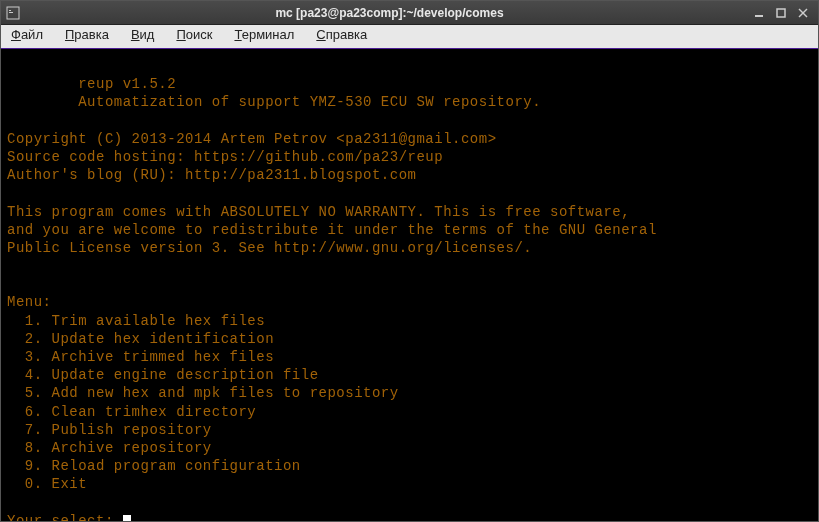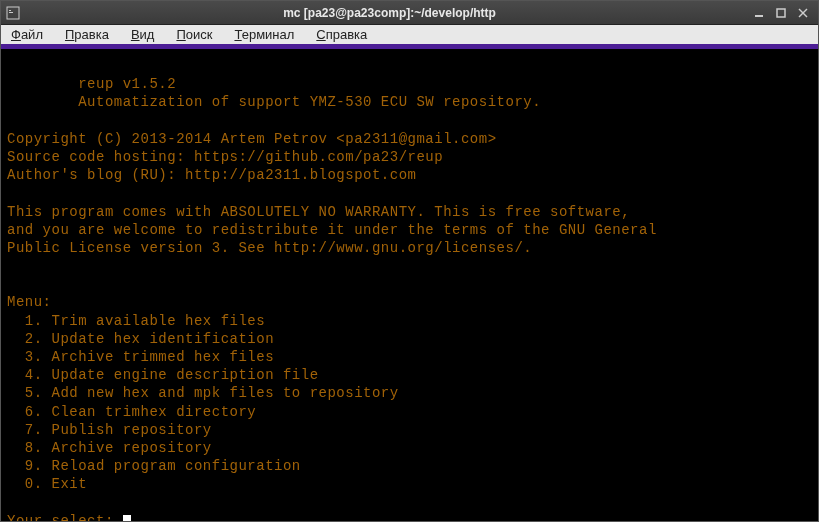--- a/index.html
+++ b/index.html
@@ -57,21 +57,21 @@
   font-size: 11px;
   font-weight: bold;
 }
 .menubar {
   height: 24px;
   background: #e8e8e8;
   display: flex;
   align-items: flex-start;
   padding: 0 8px;
   gap: 18px;
-  border-bottom: 5px solid #4c1d95;
+  border-bottom: 1px solid #4c1d95;
   font-size: 13px;
   color: #222;
 }
 .menu-item {
   cursor: pointer;
   padding: 2px 2px;
 }
 .menu-underline {
   text-decoration: underline;
 }
@@ -104,21 +104,21 @@
 <div class="window">
 
   <div class="titlebar">
     <div class="titlebar-icon">
       <svg width="14" height="14" viewBox="0 0 14 14">
         <rect x="1" y="1" width="12" height="12" fill="none" stroke="#ccc" stroke-width="1"></rect>
         <rect x="3" y="4" width="2" height="1" fill="#ccc"></rect>
         <rect x="3" y="6" width="4" height="1" fill="#ccc"></rect>
       </svg>
     </div>
-    <div class="titlebar-title">mc [pa23@pa23comp]:~/develop/http</div>
+    <div class="titlebar-title">mc [pa23@pa23comp]:~/develop/comes</div>
     <div class="titlebar-controls">
       <div class="titlebar-btn">
         <svg width="10" height="10" viewBox="0 0 10 10">
             <rect x="1" y="7" width="8" height="2" fill="#ccc"></rect>
           </svg>
       </div>
       <div class="titlebar-btn">
         <svg width="10" height="10" viewBox="0 0 10 10">
             <rect x="1" y="1" width="8" height="8" fill="none" stroke="#ccc" stroke-width="1.5"></rect>
           </svg>

